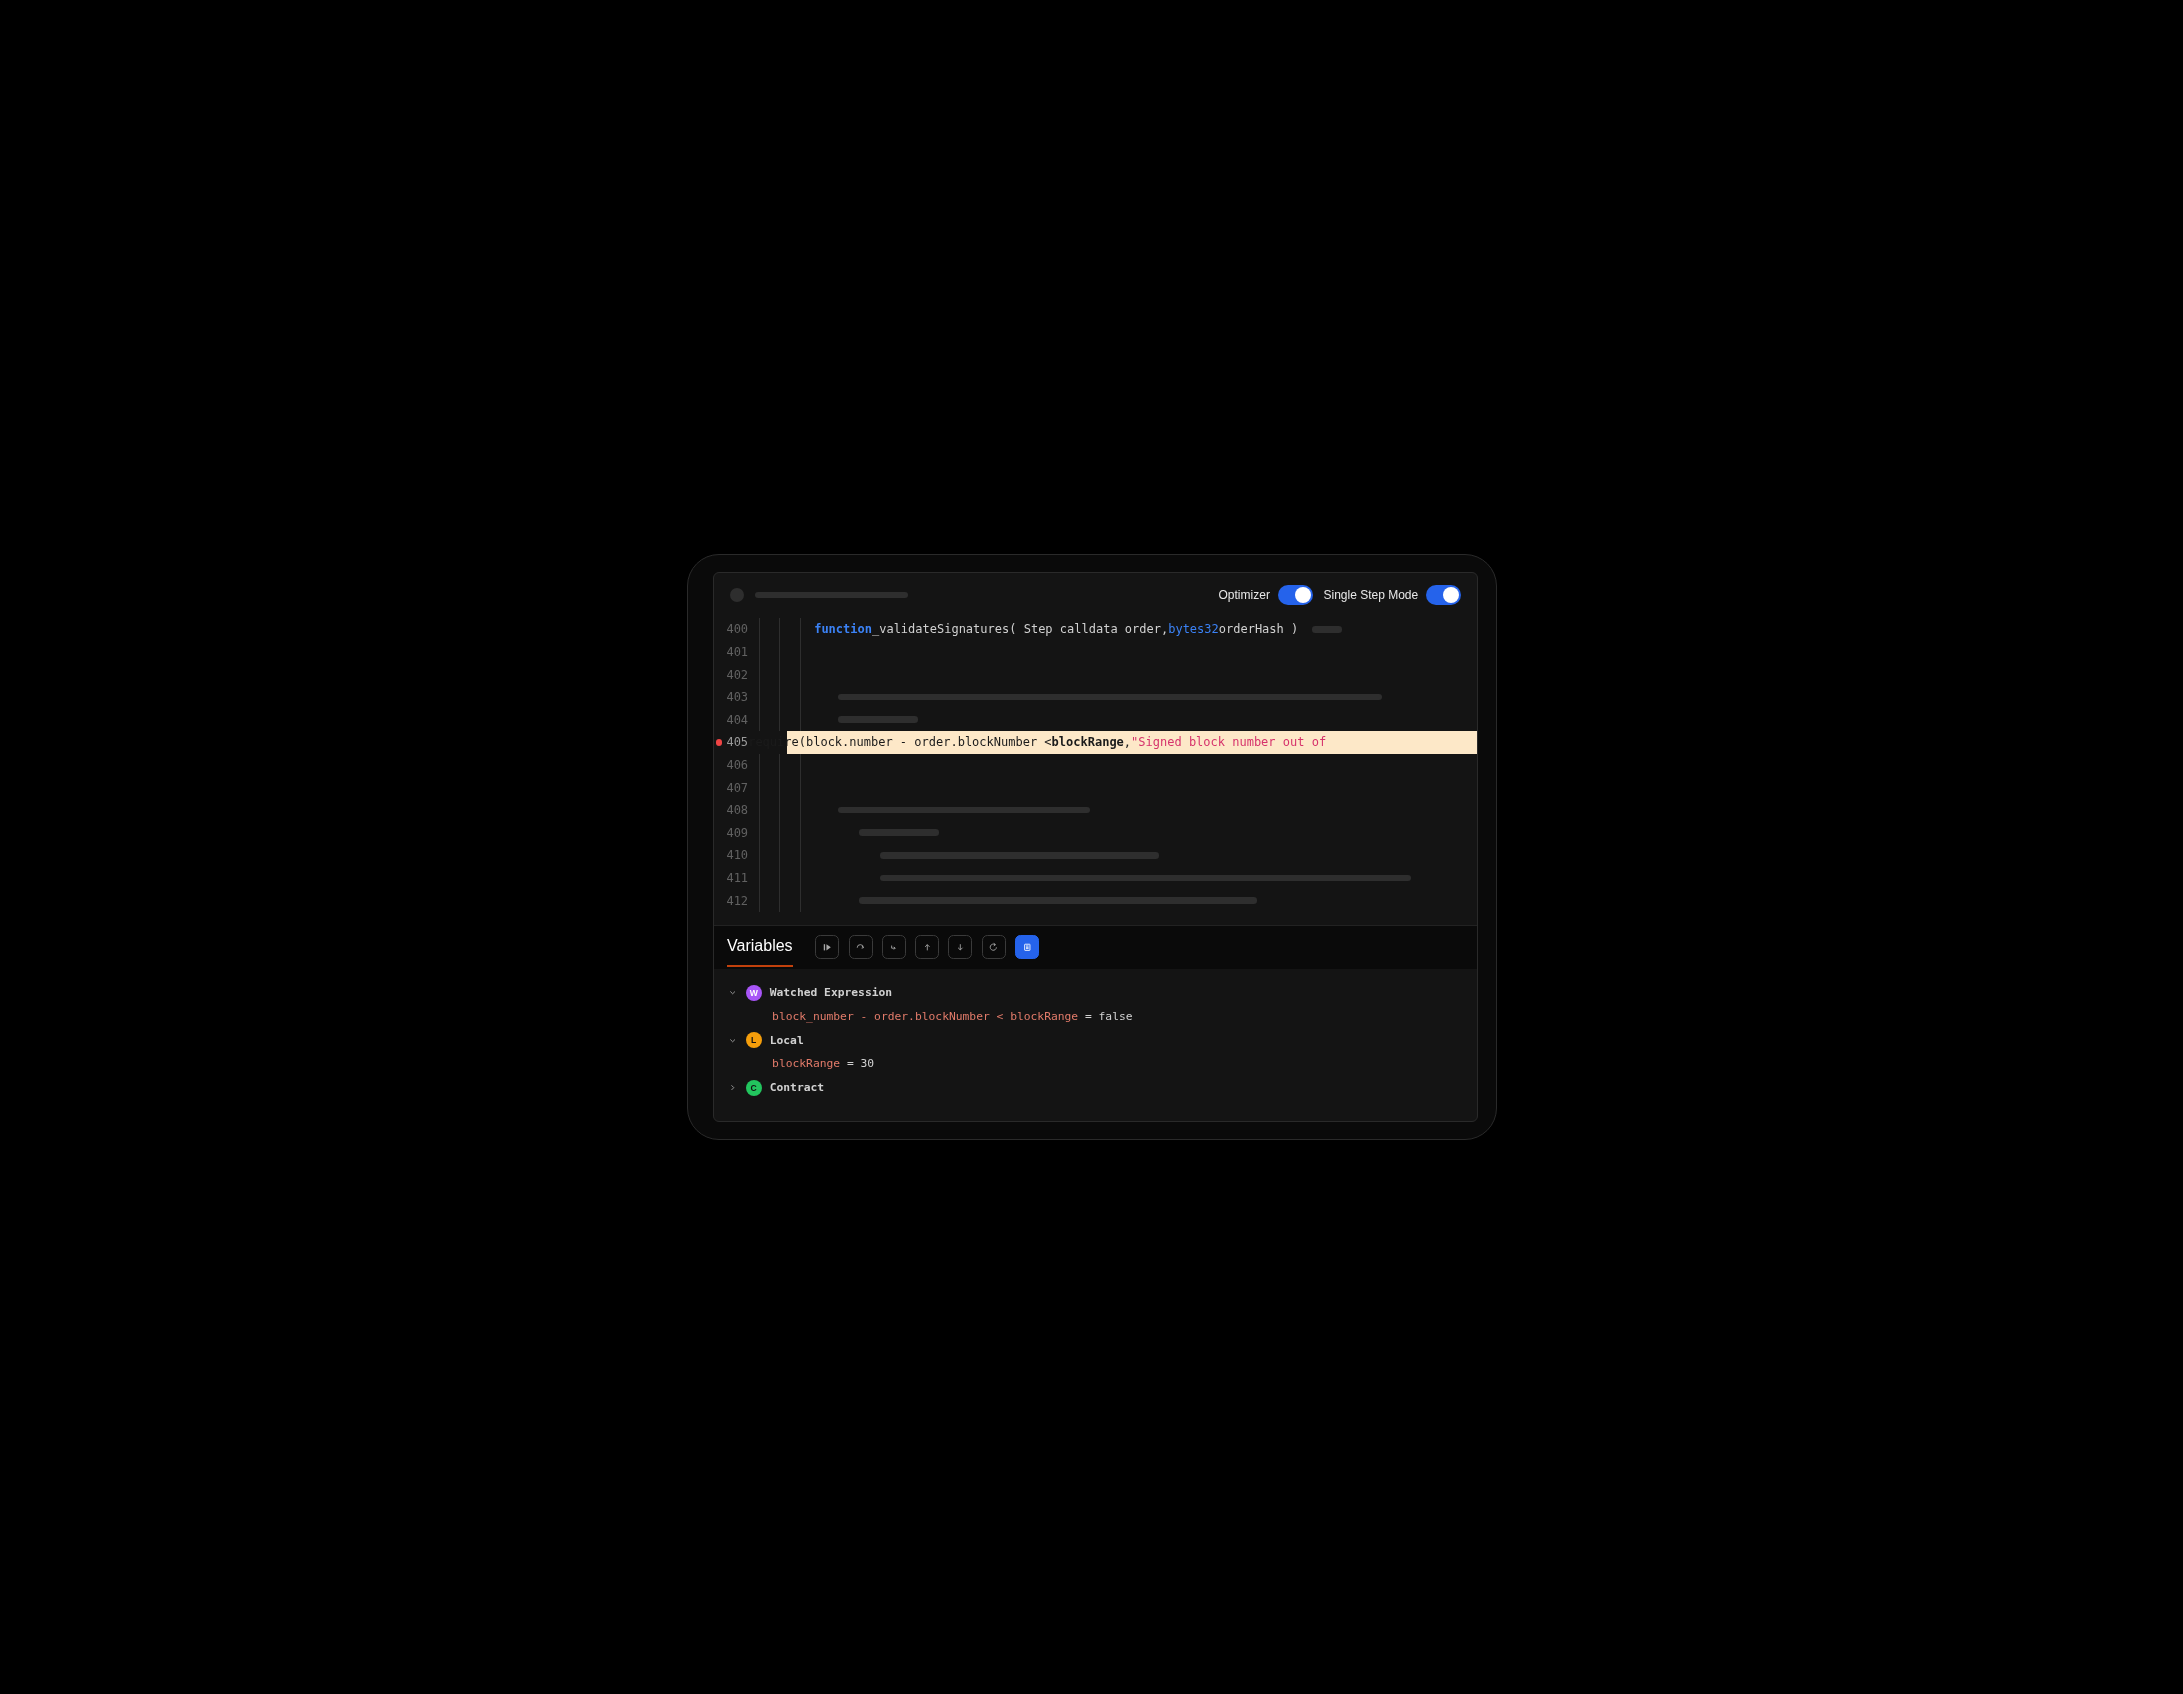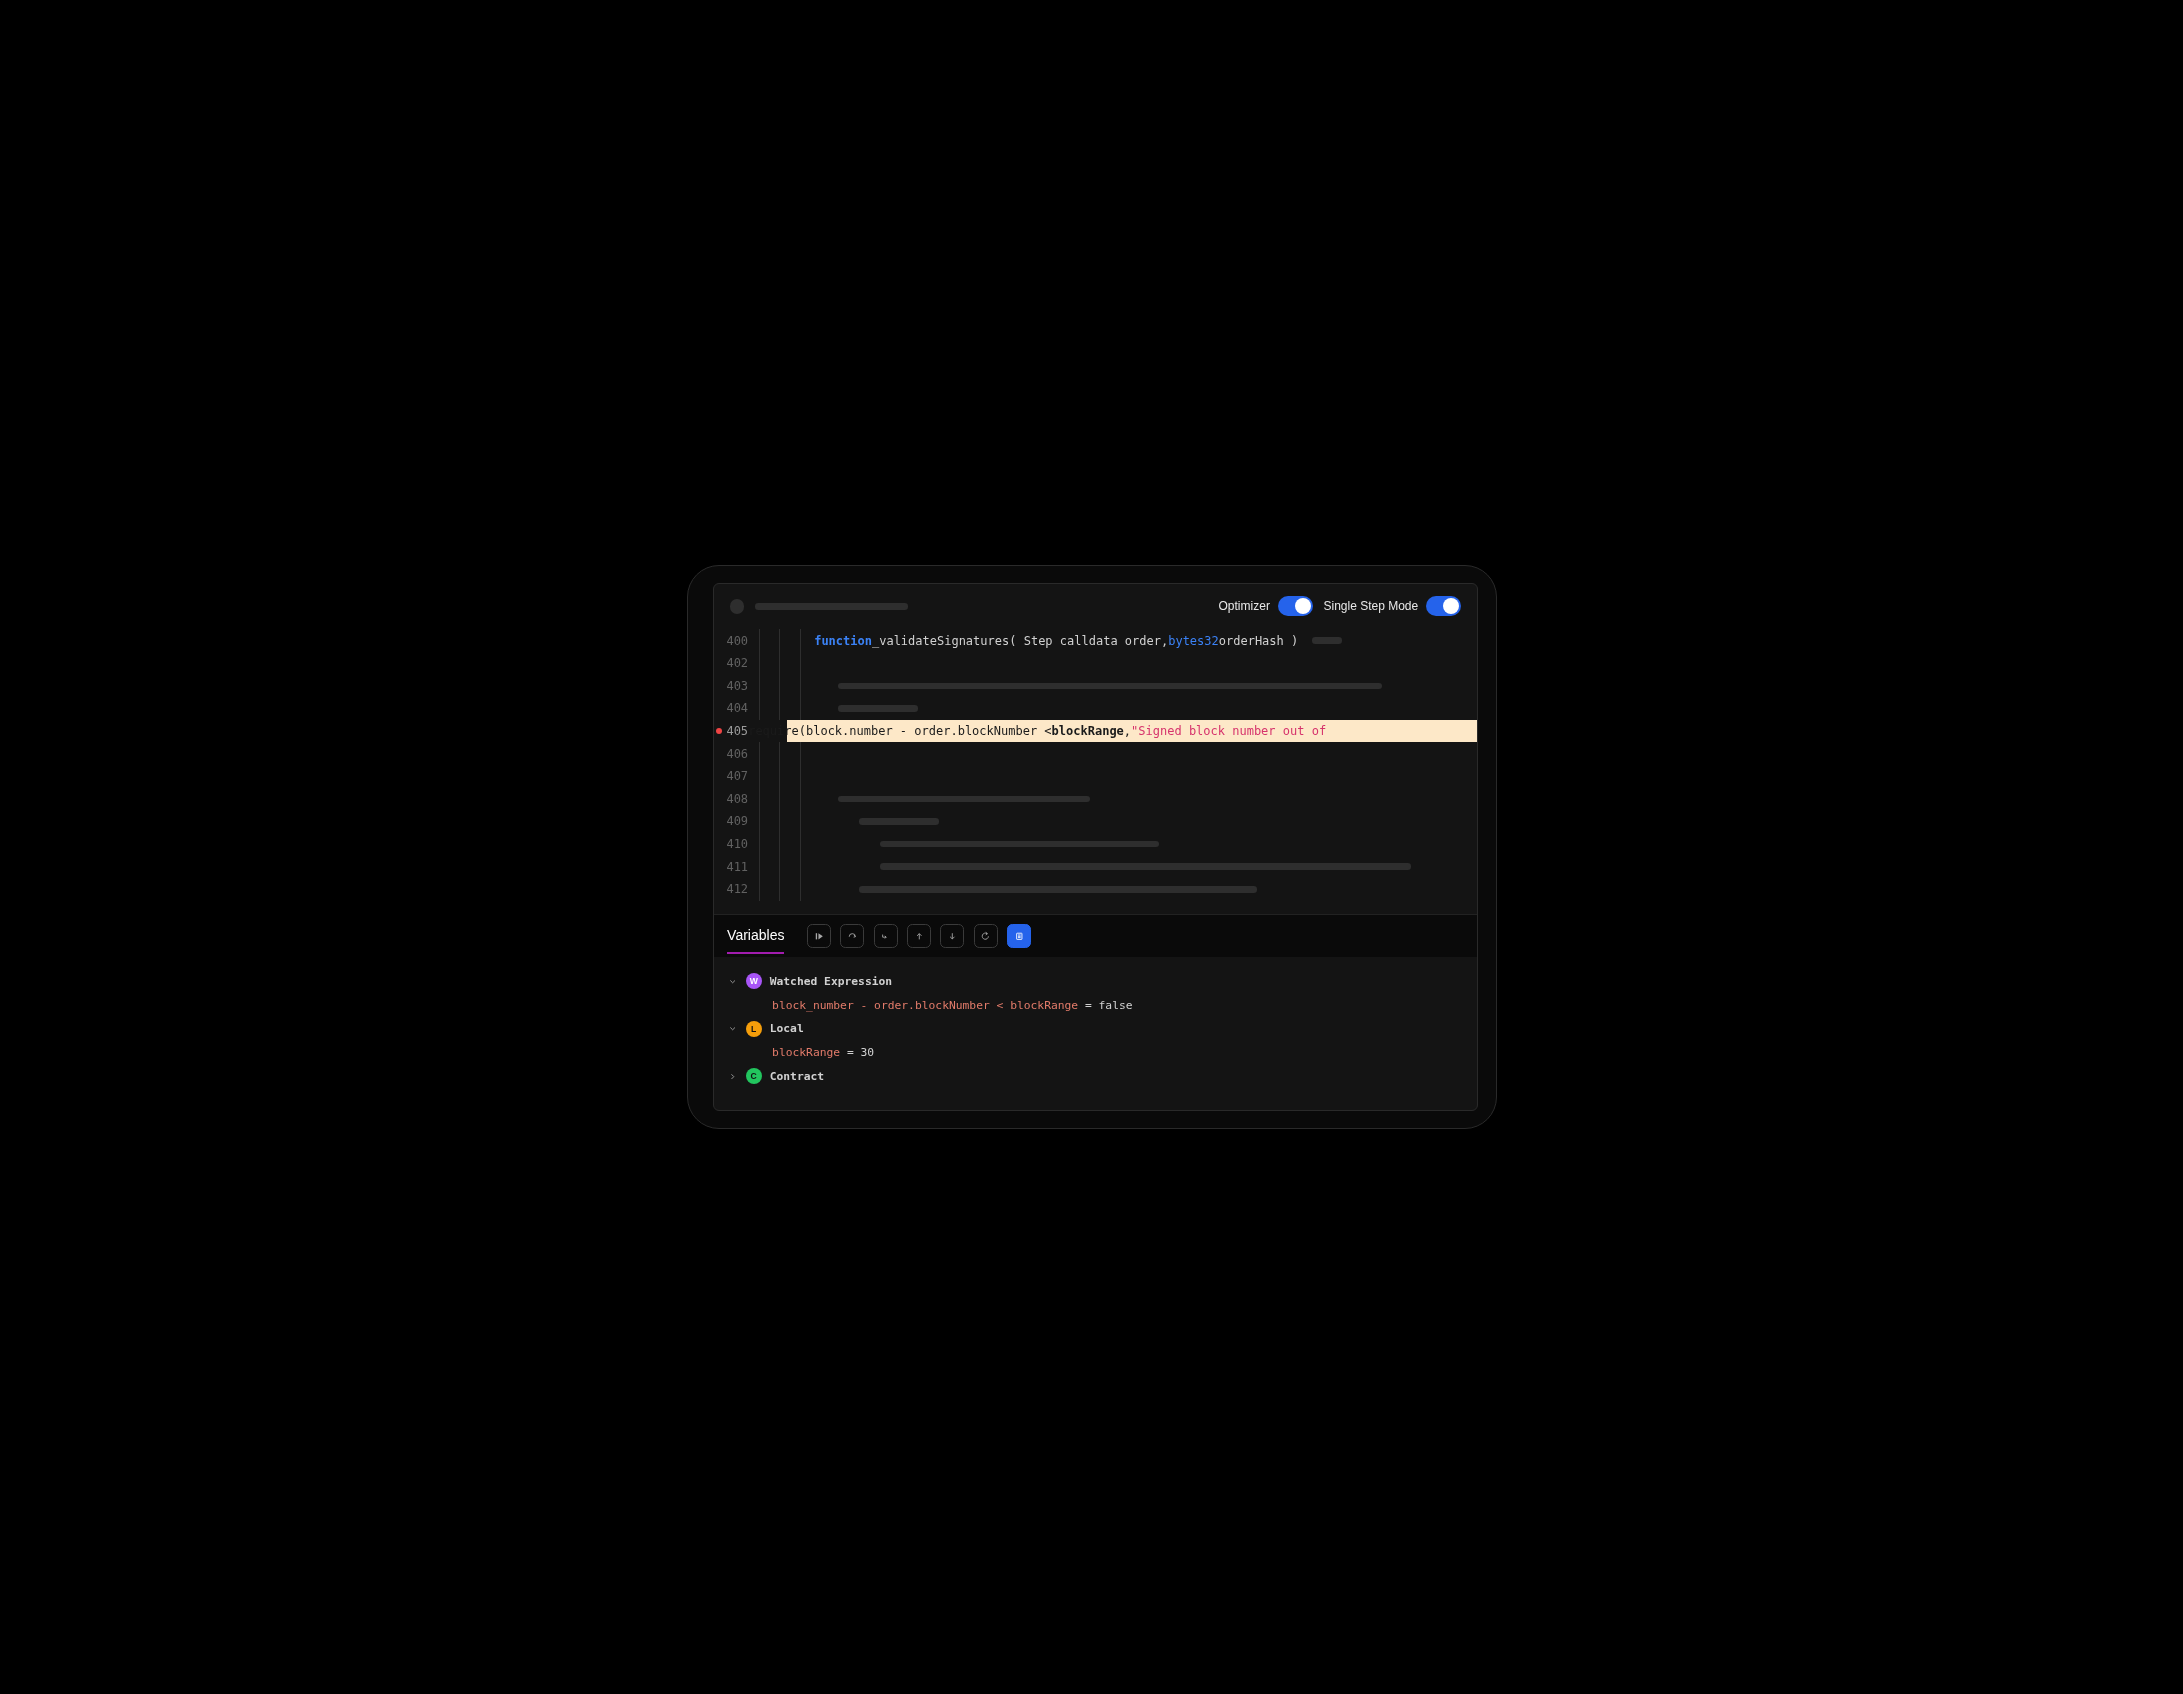--- a/index.html
+++ b/index.html
@@ -110,23 +110,23 @@
   height: 6.6px; border-radius: 3.3px;
   background: #2e2e2e;
 }
 .debugbar {
   background: #0a0a0a;
   border-top: 0.7px solid #222;
   display: flex; align-items: center;
   padding: 9.3px 13.3px; gap: 9.3px;
 }
 .tab {
-  color: #fff; font-size: 14px;
+  color: #fff; font-size: 16px;
   padding-bottom: 9.3px; margin-bottom: -9.3px;
-  border-bottom: 2px solid #a21caf;
+  border-bottom: 2px solid #c2410c;
   margin-right: 13.3px;
 }
 .dbg-btn {
   width: 24px; height: 24px; border-radius: 5.3px;
   border: 1px solid #3a3a3a;
   display: flex; align-items: center; justify-content: center;
   color: #a8a8a8; cursor: pointer;
 }
 .dbg-btn.active { background: #2563eb; border-color: #2563eb; color: #fff; }
 .dbg-btn svg { width: 10.6px; height: 10.6px; stroke: currentColor; fill: none; stroke-width: 2; }
@@ -190,20 +190,29 @@
           <span class="tok-kw">function</span>
           <span class="tok-fn"> _validateSignatures </span>
           <span class="tok-fn">( Step calldata order, </span>
           <span class="tok-type">bytes32</span>
           <span class="tok-fn"> orderHash )</span>
           <span style="width:13.3px"></span>
           <div class="skel" style="width:30.5px"></div>
         </div>
       </div>
 
+      <div class="code-row">
+        <div class="gutter">401</div>
+        <div class="guides">
+            <div class="guide"></div>
+            <div class="guide"></div>
+            <div class="guide"></div>
+          </div>
+        <div class="line-content"></div>
+      </div>
 
       <div class="code-row">
         <div class="gutter">402</div>
         <div class="guides">
             <div class="guide"></div>
             <div class="guide"></div>
             <div class="guide"></div>
           </div>
         <div class="line-content"></div>
       </div>

